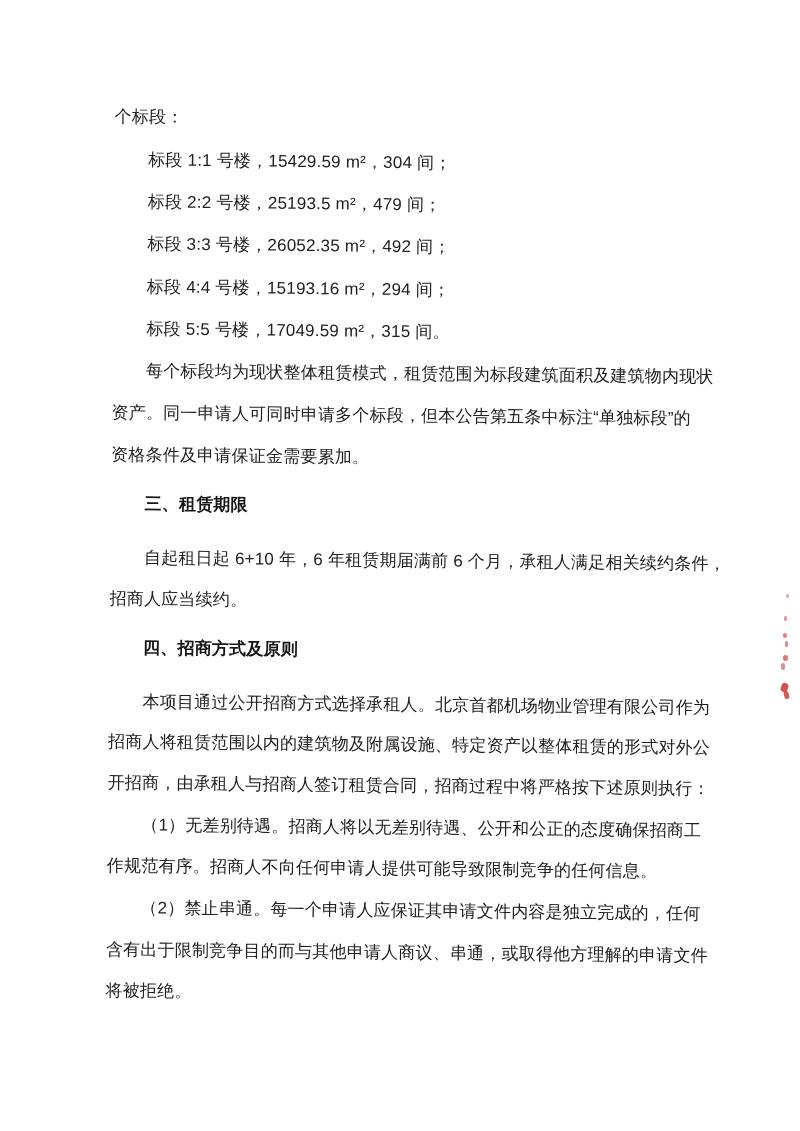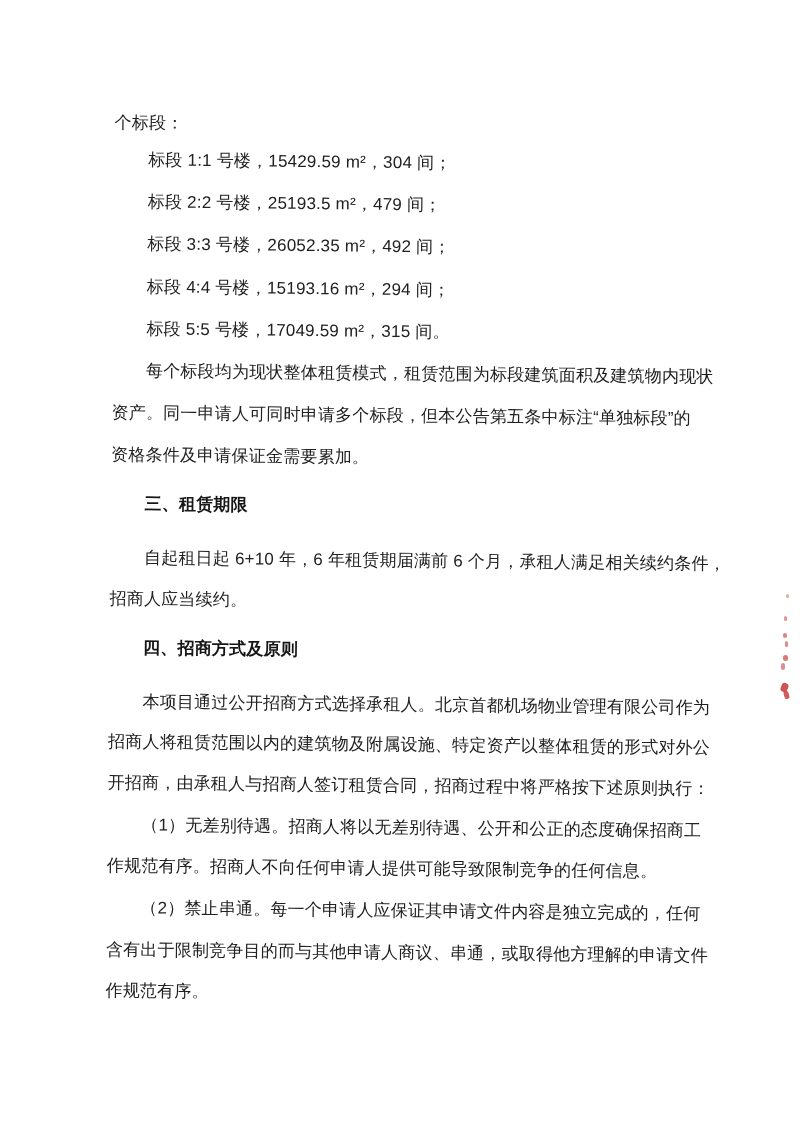--- a/index.html
+++ b/index.html
@@ -52,21 +52,21 @@
   .m4b{ left: 781px; top: 663px; width: 4px; height: 7px;  opacity: .6;  border-radius: 2px; }
   .m5a{ left: 781px; top: 683px; width: 7px; height: 9px;  opacity: .9;  border-radius: 3px; transform: rotate(20deg); }
   .m5b{ left: 784px; top: 691px; width: 5px; height: 8px;  opacity: .85; border-radius: 2px; transform: rotate(-15deg); }
 </style>
 </head>
 <body>
 
 <div class="page">
   <div class="doc">
 
-    <div class="line" style="top:116px">个标段：</div>
+    <div class="line" style="top:110px">个标段：</div>
 
     <div class="line ind" style="top:153px">标段 1:1 号楼，15429.59 m²，304 间；</div>
     <div class="line ind" style="top:195px">标段 2:2 号楼，25193.5 m²，479 间；</div>
     <div class="line ind" style="top:237px">标段 3:3 号楼，26052.35 m²，492 间；</div>
     <div class="line ind" style="top:280px">标段 4:4 号楼，15193.16 m²，294 间；</div>
     <div class="line ind" style="top:322px">标段 5:5 号楼，17049.59 m²，315 间。</div>
 
     <div class="line ind" style="top:364px">每个标段均为现状整体租赁模式，租赁范围为标段建筑面积及建筑物内现状</div>
     <div class="line" style="top:406px">资产。同一申请人可同时申请多个标段，但本公告第五条中标注“单独标段”的</div>
     <div class="line" style="top:448px">资格条件及申请保证金需要累加。</div>
@@ -78,21 +78,21 @@
     <div class="line ind head" style="top:641px">四、招商方式及原则</div>
     <div class="line ind" style="top:695px">本项目通过公开招商方式选择承租人。北京首都机场物业管理有限公司作为</div>
     <div class="line" style="top:735px">招商人将租赁范围以内的建筑物及附属设施、特定资产以整体租赁的形式对外公</div>
     <div class="line" style="top:776px">开招商，由承租人与招商人签订租赁合同，招商过程中将严格按下述原则执行：</div>
 
     <div class="line ind" style="top:818px">（1）无差别待遇。招商人将以无差别待遇、公开和公正的态度确保招商工</div>
     <div class="line" style="top:859px">作规范有序。招商人不向任何申请人提供可能导致限制竞争的任何信息。</div>
 
     <div class="line ind" style="top:901px">（2）禁止串通。每一个申请人应保证其申请文件内容是独立完成的，任何</div>
     <div class="line" style="top:943px">含有出于限制竞争目的而与其他申请人商议、串通，或取得他方理解的申请文件</div>
-    <div class="line" style="top:984px">作规范有序。</div>
+    <div class="line" style="top:984px">将被拒绝。</div>
 
   </div>
 
   <div>
     <div class="mark m1"></div>
     <div class="mark m2"></div>
     <div class="mark m3a"></div>
     <div class="mark m3b"></div>
     <div class="mark m4a"></div>
     <div class="mark m4b"></div>

